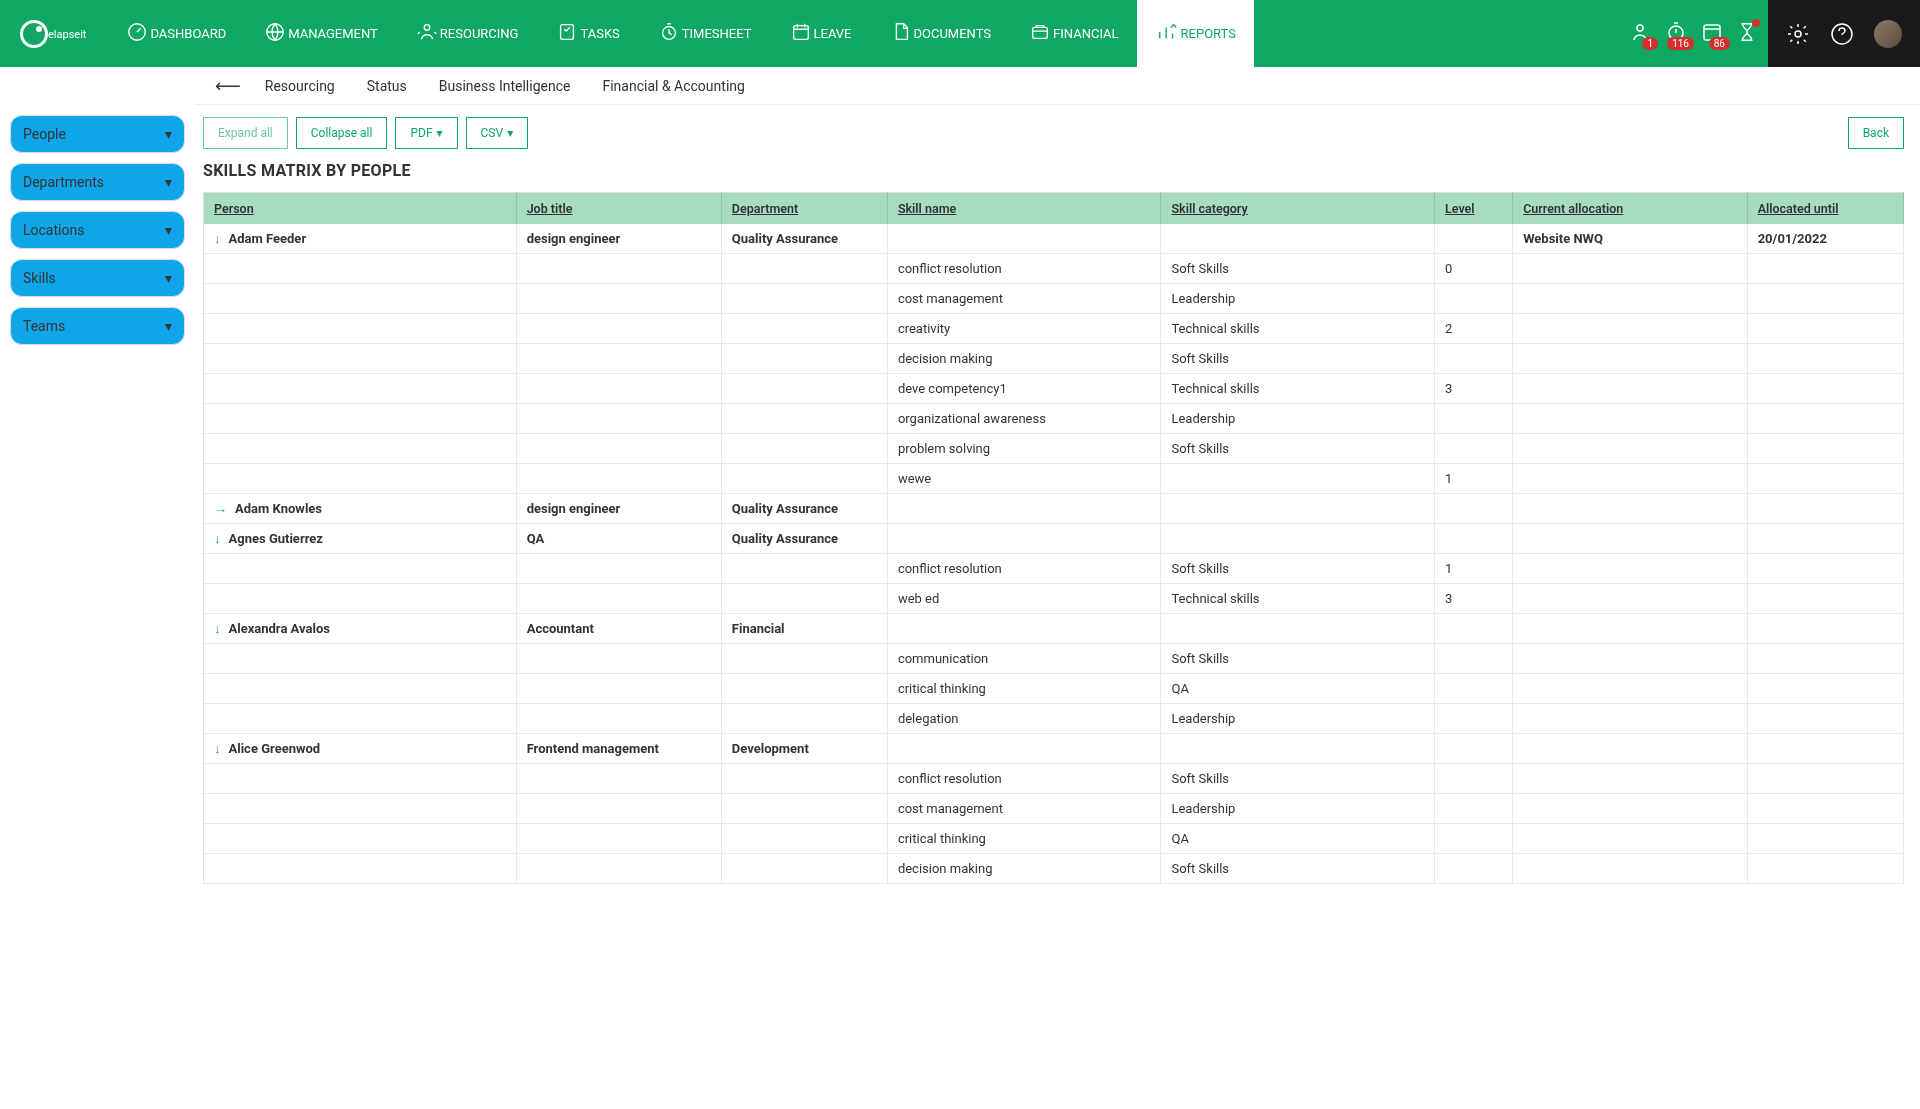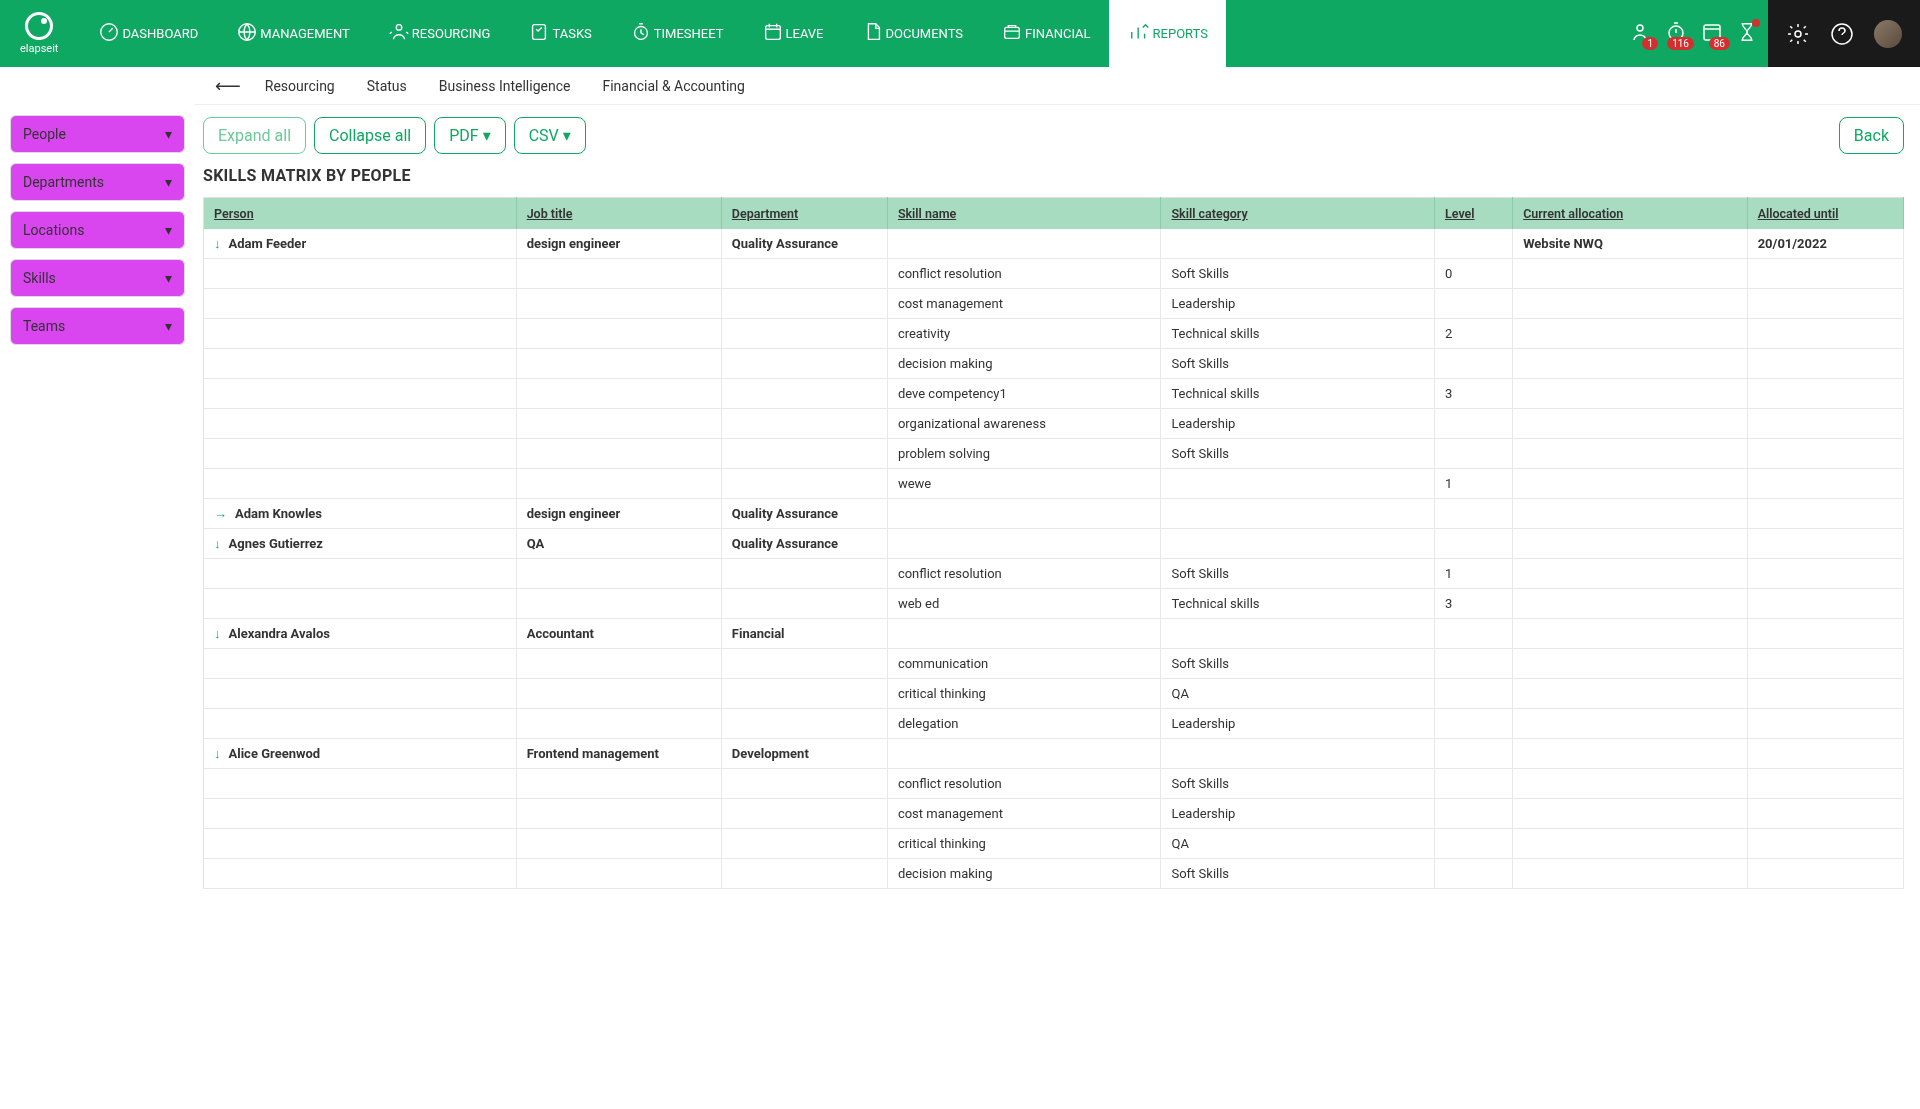--- a/index.html
+++ b/index.html
@@ -1,43 +1,43 @@
 <!DOCTYPE html>
 <html><head>
 <meta charset="utf-8">
 <style>
 * { margin: 0; padding: 0; box-sizing: border-box; font-family: -apple-system, BlinkMacSystemFont, "Segoe UI", Roboto, sans-serif; }
 body { background: #fff; overflow-x: hidden; }
 .topbar { display: flex; background: #0fa862; height: 67px; color: #fff; align-items: stretch; }
-.logo { display: flex; flex-direction: column; align-items: center; justify-content: center; padding: 0 20px; }
+.logo { display: flex; flex-direction: row; align-items: center; justify-content: center; padding: 0 20px; }
 .logo-icon { width: 28px; height: 28px; border: 3px solid #fff; border-radius: 50%; position: relative; }
 .logo-icon::after { content: ''; position: absolute; width: 6px; height: 6px; background: #fff; border-radius: 50%; top: 3px; right: 3px; }
 .logo-text { font-size: 11px; margin-top: 2px; }
 .nav-items { display: flex; flex: 1; }
 .nav-item { display: flex; flex-direction: row; align-items: center; justify-content: center; padding: 0 18px; cursor: pointer; font-size: 13px; }
 .nav-item.active { background: #fff; color: #0fa862; }
 .nav-icon { width: 26px; height: 22px; margin-bottom: 4px; display: flex; align-items: center; justify-content: center; }
 .nav-icon svg { width: 26px; height: 22px; stroke: currentColor; fill: none; stroke-width: 1.5; }
 .right-icons { display: flex; align-items: center; padding: 0 10px; gap: 12px; }
 .right-icons .ri { position: relative; cursor: pointer; }
 .badge { position: absolute; background: #d32f2f; color: #fff; font-size: 10px; border-radius: 8px; padding: 1px 5px; bottom: -2px; right: -6px; }
 .dot { position: absolute; background: #d32f2f; width: 8px; height: 8px; border-radius: 50%; top: -2px; right: -2px; }
 .dark-section { background: #1a1a1a; display: flex; align-items: center; padding: 0 18px; gap: 20px; }
 .dark-section .icon-btn { width: 24px; height: 24px; color: #fff; cursor: pointer; display: flex; align-items: center; justify-content: center; }
 .avatar { width: 28px; height: 28px; border-radius: 50%; background: linear-gradient(135deg, #8a7a6a, #5a4a3a); cursor: pointer; }
 .subnav { display: flex; align-items: center; padding: 0 12px; border-bottom: 1px solid #eee; height: 38px; margin-left: 195px; }
 .subnav-item { padding: 0 16px; font-size: 14px; color: #333; cursor: pointer; }
 .collapse-arrow { font-size: 18px; cursor: pointer; padding: 0 8px; color: #333; }
 .main-wrap { display: flex; }
 .sidebar { width: 195px; padding: 10px; flex-shrink: 0; }
-.filter { background: #d946ef; border: 1px solid #ddd; border-radius: 6px; padding: 10px 12px; margin-bottom: 10px; display: flex; justify-content: space-between; align-items: center; cursor: pointer; font-size: 14px; color: #333; }
+.filter { background: #0ea5e9; border: 1px solid #ddd; border-radius: 12px; padding: 10px 12px; margin-bottom: 10px; display: flex; justify-content: space-between; align-items: center; cursor: pointer; font-size: 14px; color: #333; }
 .content { flex: 1; padding: 12px 16px 20px 8px; }
 .toolbar { display: flex; justify-content: space-between; align-items: center; margin-bottom: 12px; }
 .btn-group { display: flex; gap: 8px; }
-.btn { border: 1px solid #0fa862; background: #fff; color: #0fa862; padding: 8px 14px; border-radius: 8px; font-size: 16px; cursor: pointer; display: flex; align-items: center; gap: 4px; }
+.btn { border: 1px solid #0fa862; background: #fff; color: #0fa862; padding: 8px 14px; border-radius: 0; font-size: 12px; cursor: pointer; display: flex; align-items: center; gap: 4px; }
 .btn.muted { color: #6bc99a; border-color: #6bc99a; }
 .page-title { font-size: 16px; font-weight: 700; color: #333; margin-bottom: 12px; letter-spacing: 0.3px; }
 .table { width: 100%; border-collapse: collapse; font-size: 13px; border: 1px solid #e0e0e0; }
 .table th { background: #a8dcc0; text-align: left; padding: 8px 10px; font-weight: 600; color: #333; border-right: 1px solid #8ccaa8; font-size: 12.5px; text-decoration: underline; }
 .table td { padding: 7px 10px; border-bottom: 1px solid #e8e8e8; border-right: 1px solid #e8e8e8; color: #333; }
 .table .person-row td { font-weight: 700; }
 .arrow-ic { color: #0fa862; margin-right: 8px; display: inline-block; }
 .col-person { width: 16%; }
 .col-job { width: 10.5%; }
 .col-dept { width: 8.5%; }

